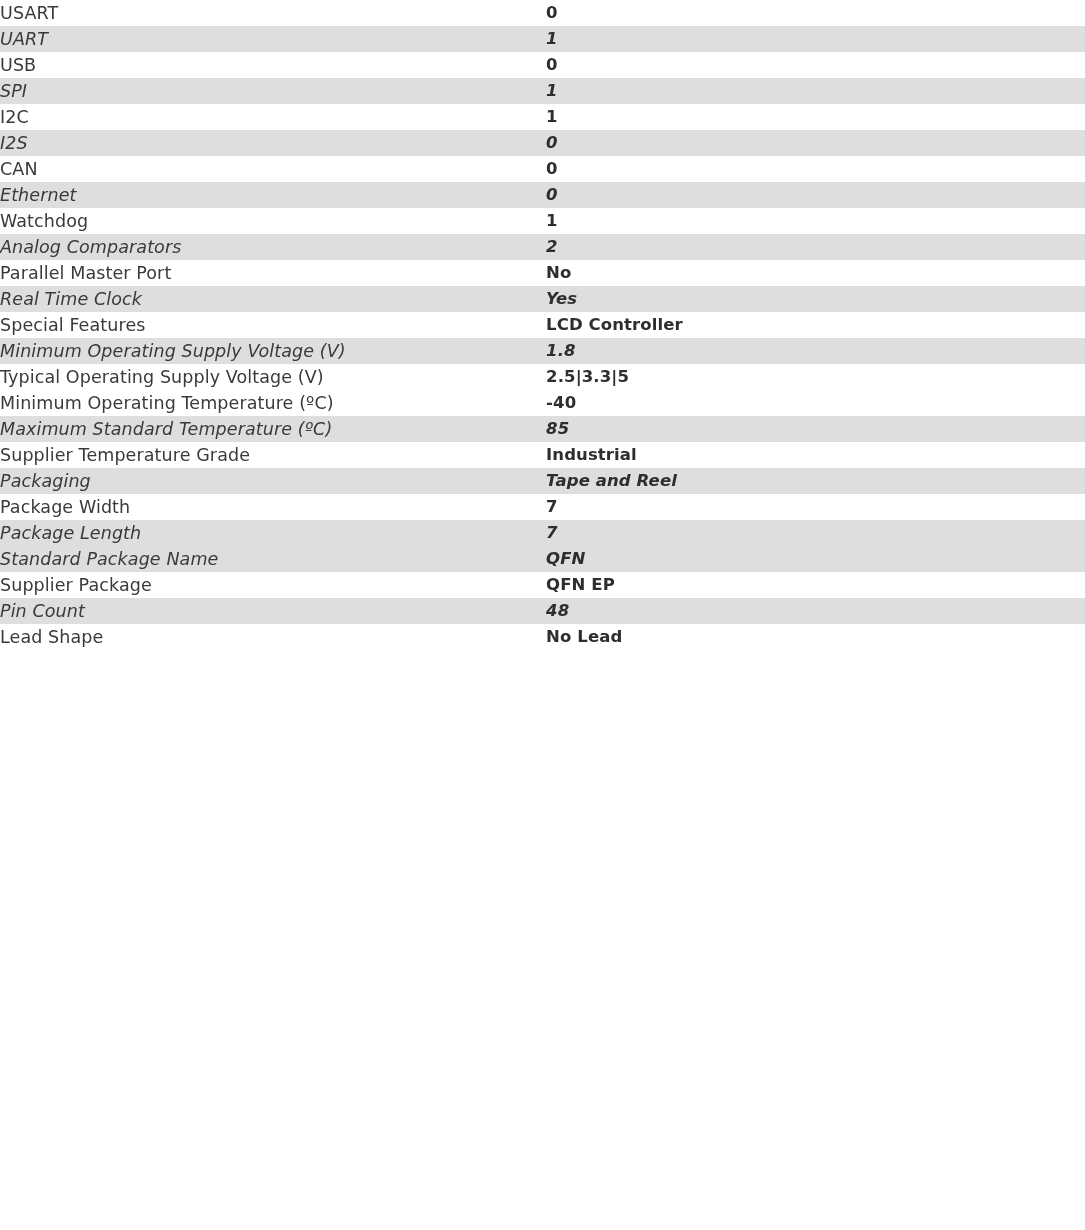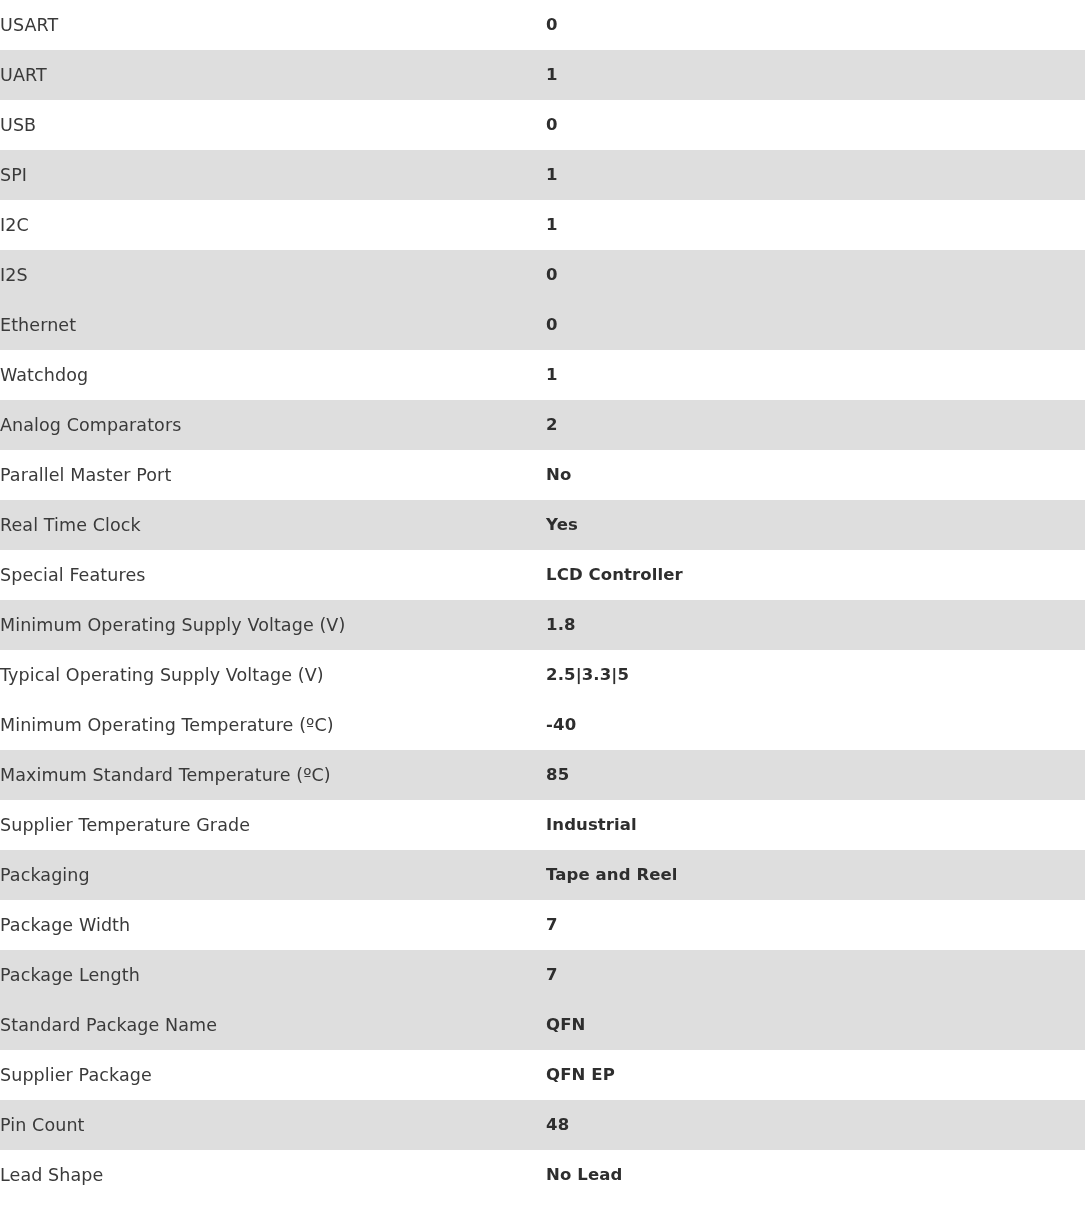--- a/index.html
+++ b/index.html
@@ -12,27 +12,28 @@
     font-family: "DejaVu Sans", "Liberation Sans", sans-serif;
     color: #333333;
     -webkit-font-smoothing: antialiased;
   }
   .spec-table {
     width: 1085px;
     border-collapse: collapse;
     table-layout: fixed;
   }
   .spec-table tr {
-    height: 50px;
+    height: 26px;
   }
   .spec-table tr.row-odd {
     background: #ffffff;
   }
   .spec-table tr.row-even {
     background: #dedede;
+    font-style: italic;
   }
   .spec-table td {
     padding: 0;
     vertical-align: middle;
     line-height: 1.2;
   }
   .cell-label {
     width: 528px;
     padding-left: 36px;
     font-size: 17.5px;
@@ -69,20 +70,24 @@
       <tr class="row-even">
         <td class="cell-label">SPI</td>
         <td class="cell-value">1</td>
       </tr>
       <tr class="row-odd">
         <td class="cell-label">I2C</td>
         <td class="cell-value">1</td>
       </tr>
       <tr class="row-even">
         <td class="cell-label">I2S</td>
+        <td class="cell-value">0</td>
+      </tr>
+      <tr class="row-odd">
+        <td class="cell-label">CAN</td>
         <td class="cell-value">0</td>
       </tr>
       <tr class="row-even">
         <td class="cell-label">Ethernet</td>
         <td class="cell-value">0</td>
       </tr>
       <tr class="row-odd">
         <td class="cell-label">Watchdog</td>
         <td class="cell-value">1</td>
       </tr>

